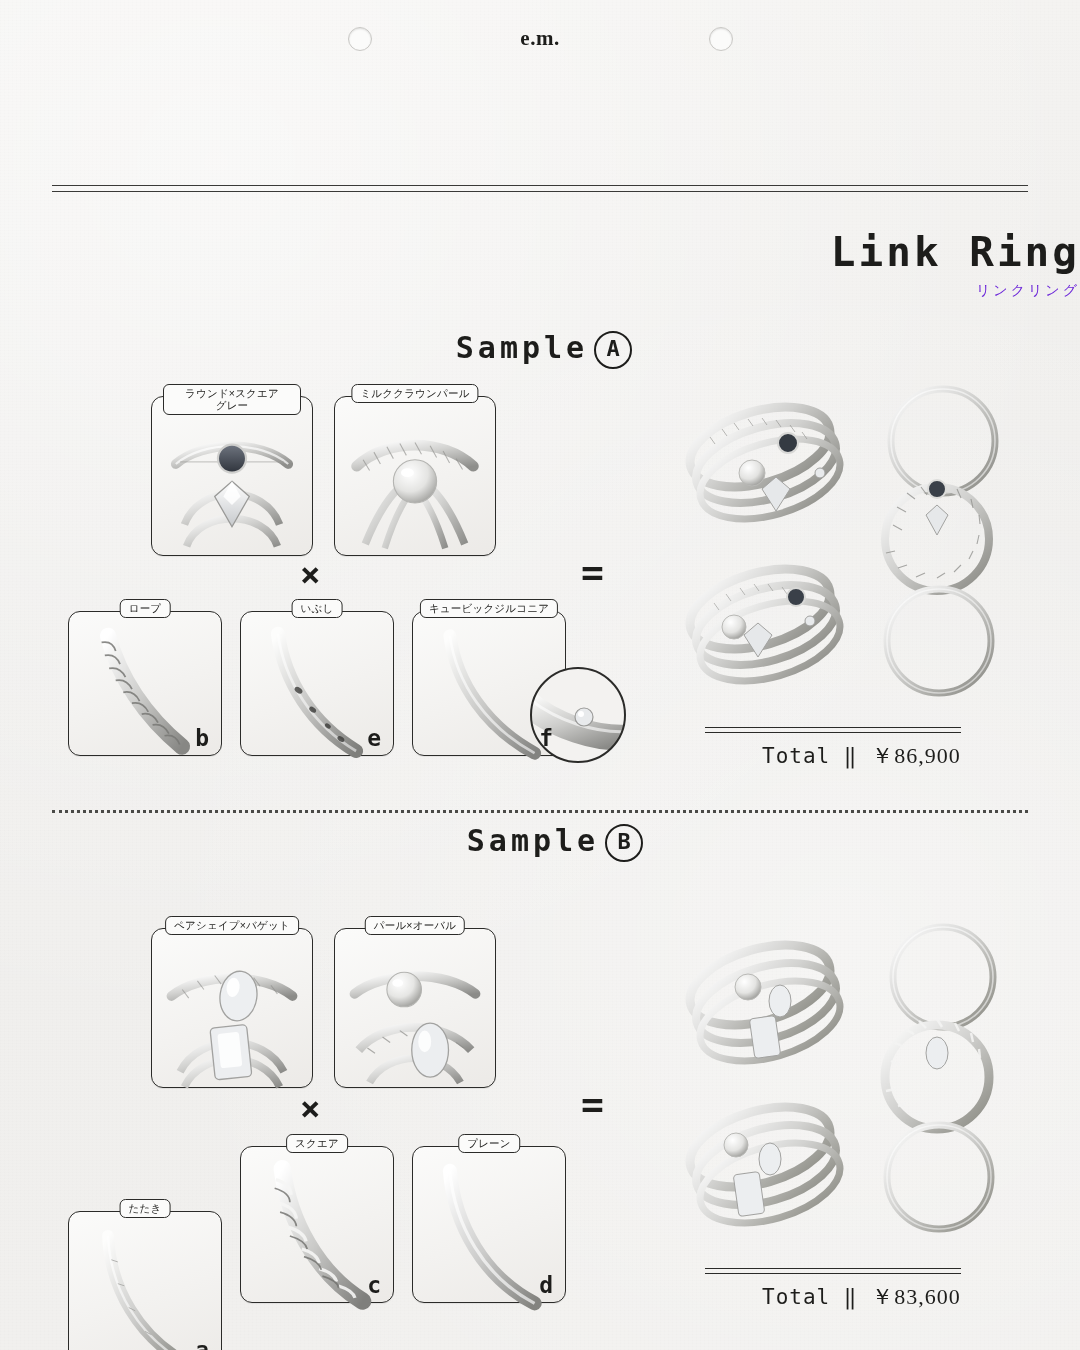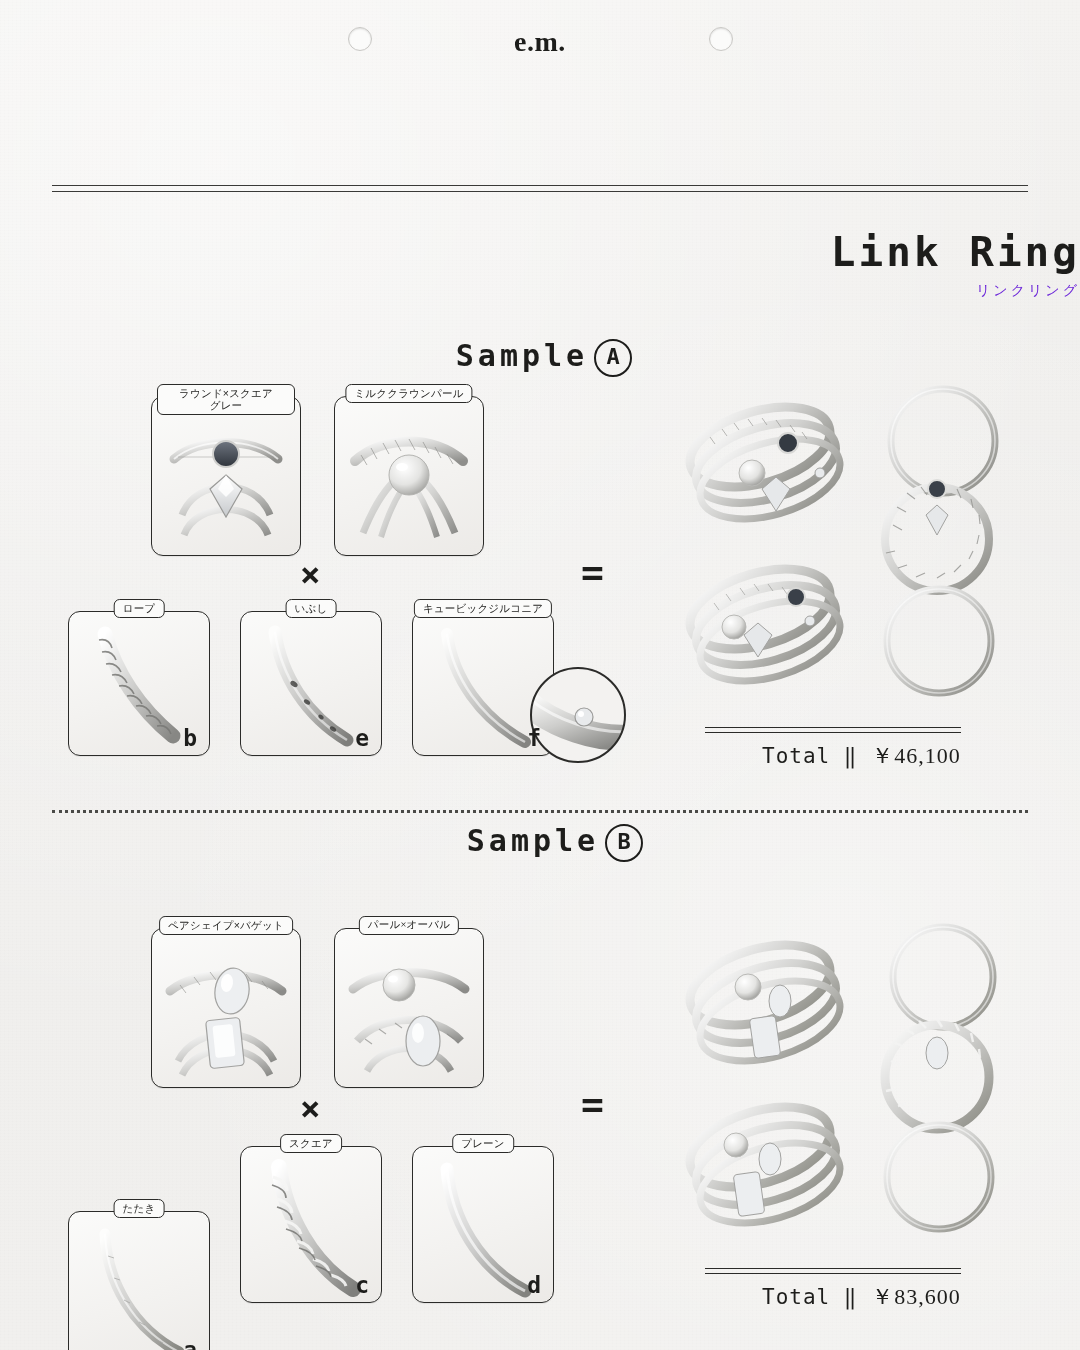--- a/index.html
+++ b/index.html
@@ -46,21 +46,21 @@
   .hole.right { left: 709px; top: 27px; }
 
   
   .brand {
     position: absolute;
     left: 0; right: 0; top: 26px;
     text-align: center;
   }
   .brand .em {
     font-family: "Liberation Serif", serif;
-    font-size: 28px;
+    font-size: 21px;
     letter-spacing: .5px;
     font-weight: 700;
   }
   .brand .nomad {
     font-family: "Liberation Serif", serif;
     font-style: italic;
     font-size: 44px;
     margin-top: -2px;
     letter-spacing: 1px;
   }
@@ -121,20 +121,21 @@
     margin-left: 6px;
   }
 
   
   .card {
     position: absolute;
     background: linear-gradient(160deg, #fbfbfa 0%, #f3f2f0 55%, #eceae7 100%);
     border: 1.5px solid #2b2b29;
     border-radius: 12px;
     box-shadow: 0 1px 0 rgba(0,0,0,.06);
+    padding-left: 12px;
   }
   .tag {
     position: absolute;
     top: -13px;
     left: 50%;
     transform: translateX(-50%);
     background: #fbfbfa;
     border: 1.5px solid #2b2b29;
     border-radius: 6px;
     padding: 2px 8px 3px;
@@ -200,21 +201,21 @@
 <div class="brand">
   <div class="em">e.m.</div>
 </div>
 <div class="rule-double"></div>
 
 <div class="title-wrap">
   <div class="title-en">Link Ring</div>
   <div class="title-jp">リンクリング</div>
 </div>
 
-<div class="sample-head" style="top:338px;margin-left:8px;">
+<div class="sample-head" style="top:330px;margin-left:8px;">
   <span>Sample</span><span class="circled">A</span>
 </div>
 
 <div class="card" style="left:151px; top:396px; width:148px; height:158px;">
   <div class="tag two-line" style="white-space:pre-line;"><span>ラウンド×スクエア
 グレー</span></div>
   <svg class="art" viewBox="0 0 148 158">
     <defs>
       <linearGradient id="mA1" x1="0" y1="0" x2="1" y2="1">
         <stop offset="0%" stop-color="#ffffff"></stop>
@@ -441,21 +442,21 @@
     <circle cx="72" cy="110" r="9" fill="#3a4049" stroke="#dcdcda" stroke-width="2"></circle>
     <polygon points="72,126 83,136 72,156 61,136" fill="#e6e8ea" stroke="#a2a2a0" stroke-width="1"></polygon>
     <circle cx="74" cy="262" r="52" fill="none" stroke="url(#resA)" stroke-width="7"></circle>
     <circle cx="74" cy="262" r="52" fill="none" stroke="#ffffff" stroke-width="1.6" opacity=".5"></circle>
   </g>
 </svg>
 
 <div class="total-line" style="left:705px; top:727px; width:256px;"></div>
 <div class="total-text" style="left:762px; top:741px;">
   <span>Total ‖</span>
-  <span class="price">￥46,100</span>
+  <span class="price">￥86,900</span>
 </div>
 
 <div class="dotted"></div>
 
 <div class="sample-head" style="top:823px;padding-left:30px;">
   <span>Sample</span><span class="circled">B</span>
 </div>
 
 <div class="card" style="left:151px; top:928px; width:148px; height:158px;">
   <div class="tag">ペアシェイプ×バゲット</div>
@@ -478,21 +479,21 @@
     </g>
     <path d="M26 132 C44 96, 104 96, 122 132" stroke="url(#mB1)" stroke-width="7" fill="none"></path>
     <path d="M30 146 C46 112, 102 112, 118 146" stroke="url(#mB1)" stroke-width="7" fill="none"></path>
     <ellipse cx="80" cy="62" rx="17" ry="23" fill="#edeff1" stroke="#a2a2a0" stroke-width="1.2" transform="rotate(8 80 62)"></ellipse>
     <ellipse cx="75" cy="54" rx="6" ry="9" fill="#ffffff" opacity=".9" transform="rotate(8 75 54)"></ellipse>
     <rect x="56" y="90" width="34" height="48" rx="4" fill="#eceef0" stroke="#a2a2a0" stroke-width="1.2" transform="rotate(-6 73 114)"></rect>
     <rect x="62" y="96" width="20" height="32" rx="3" fill="#ffffff" opacity=".85" transform="rotate(-6 72 112)"></rect>
   </svg>
 </div>
 
-<div class="card" style="left:334px; top:928px; width:148px; height:158px;font-family:Liberation Serif, serif;">
+<div class="card" style="left:334px; top:928px; width:148px; height:158px;">
   <div class="tag">パール×オーバル</div>
   <svg class="art" viewBox="0 0 148 158">
     <defs>
       <linearGradient id="mB2" x1="0" y1="0" x2="1" y2="1">
         <stop offset="0%" stop-color="#ffffff"></stop>
           <stop offset="45%" stop-color="#d0d0ce"></stop>
           <stop offset="100%" stop-color="#8b8b88"></stop>
       </linearGradient>
       <radialGradient id="pearlC" cx="36%" cy="30%" r="70%">
         <stop offset="0%" stop-color="#ffffff"></stop>

